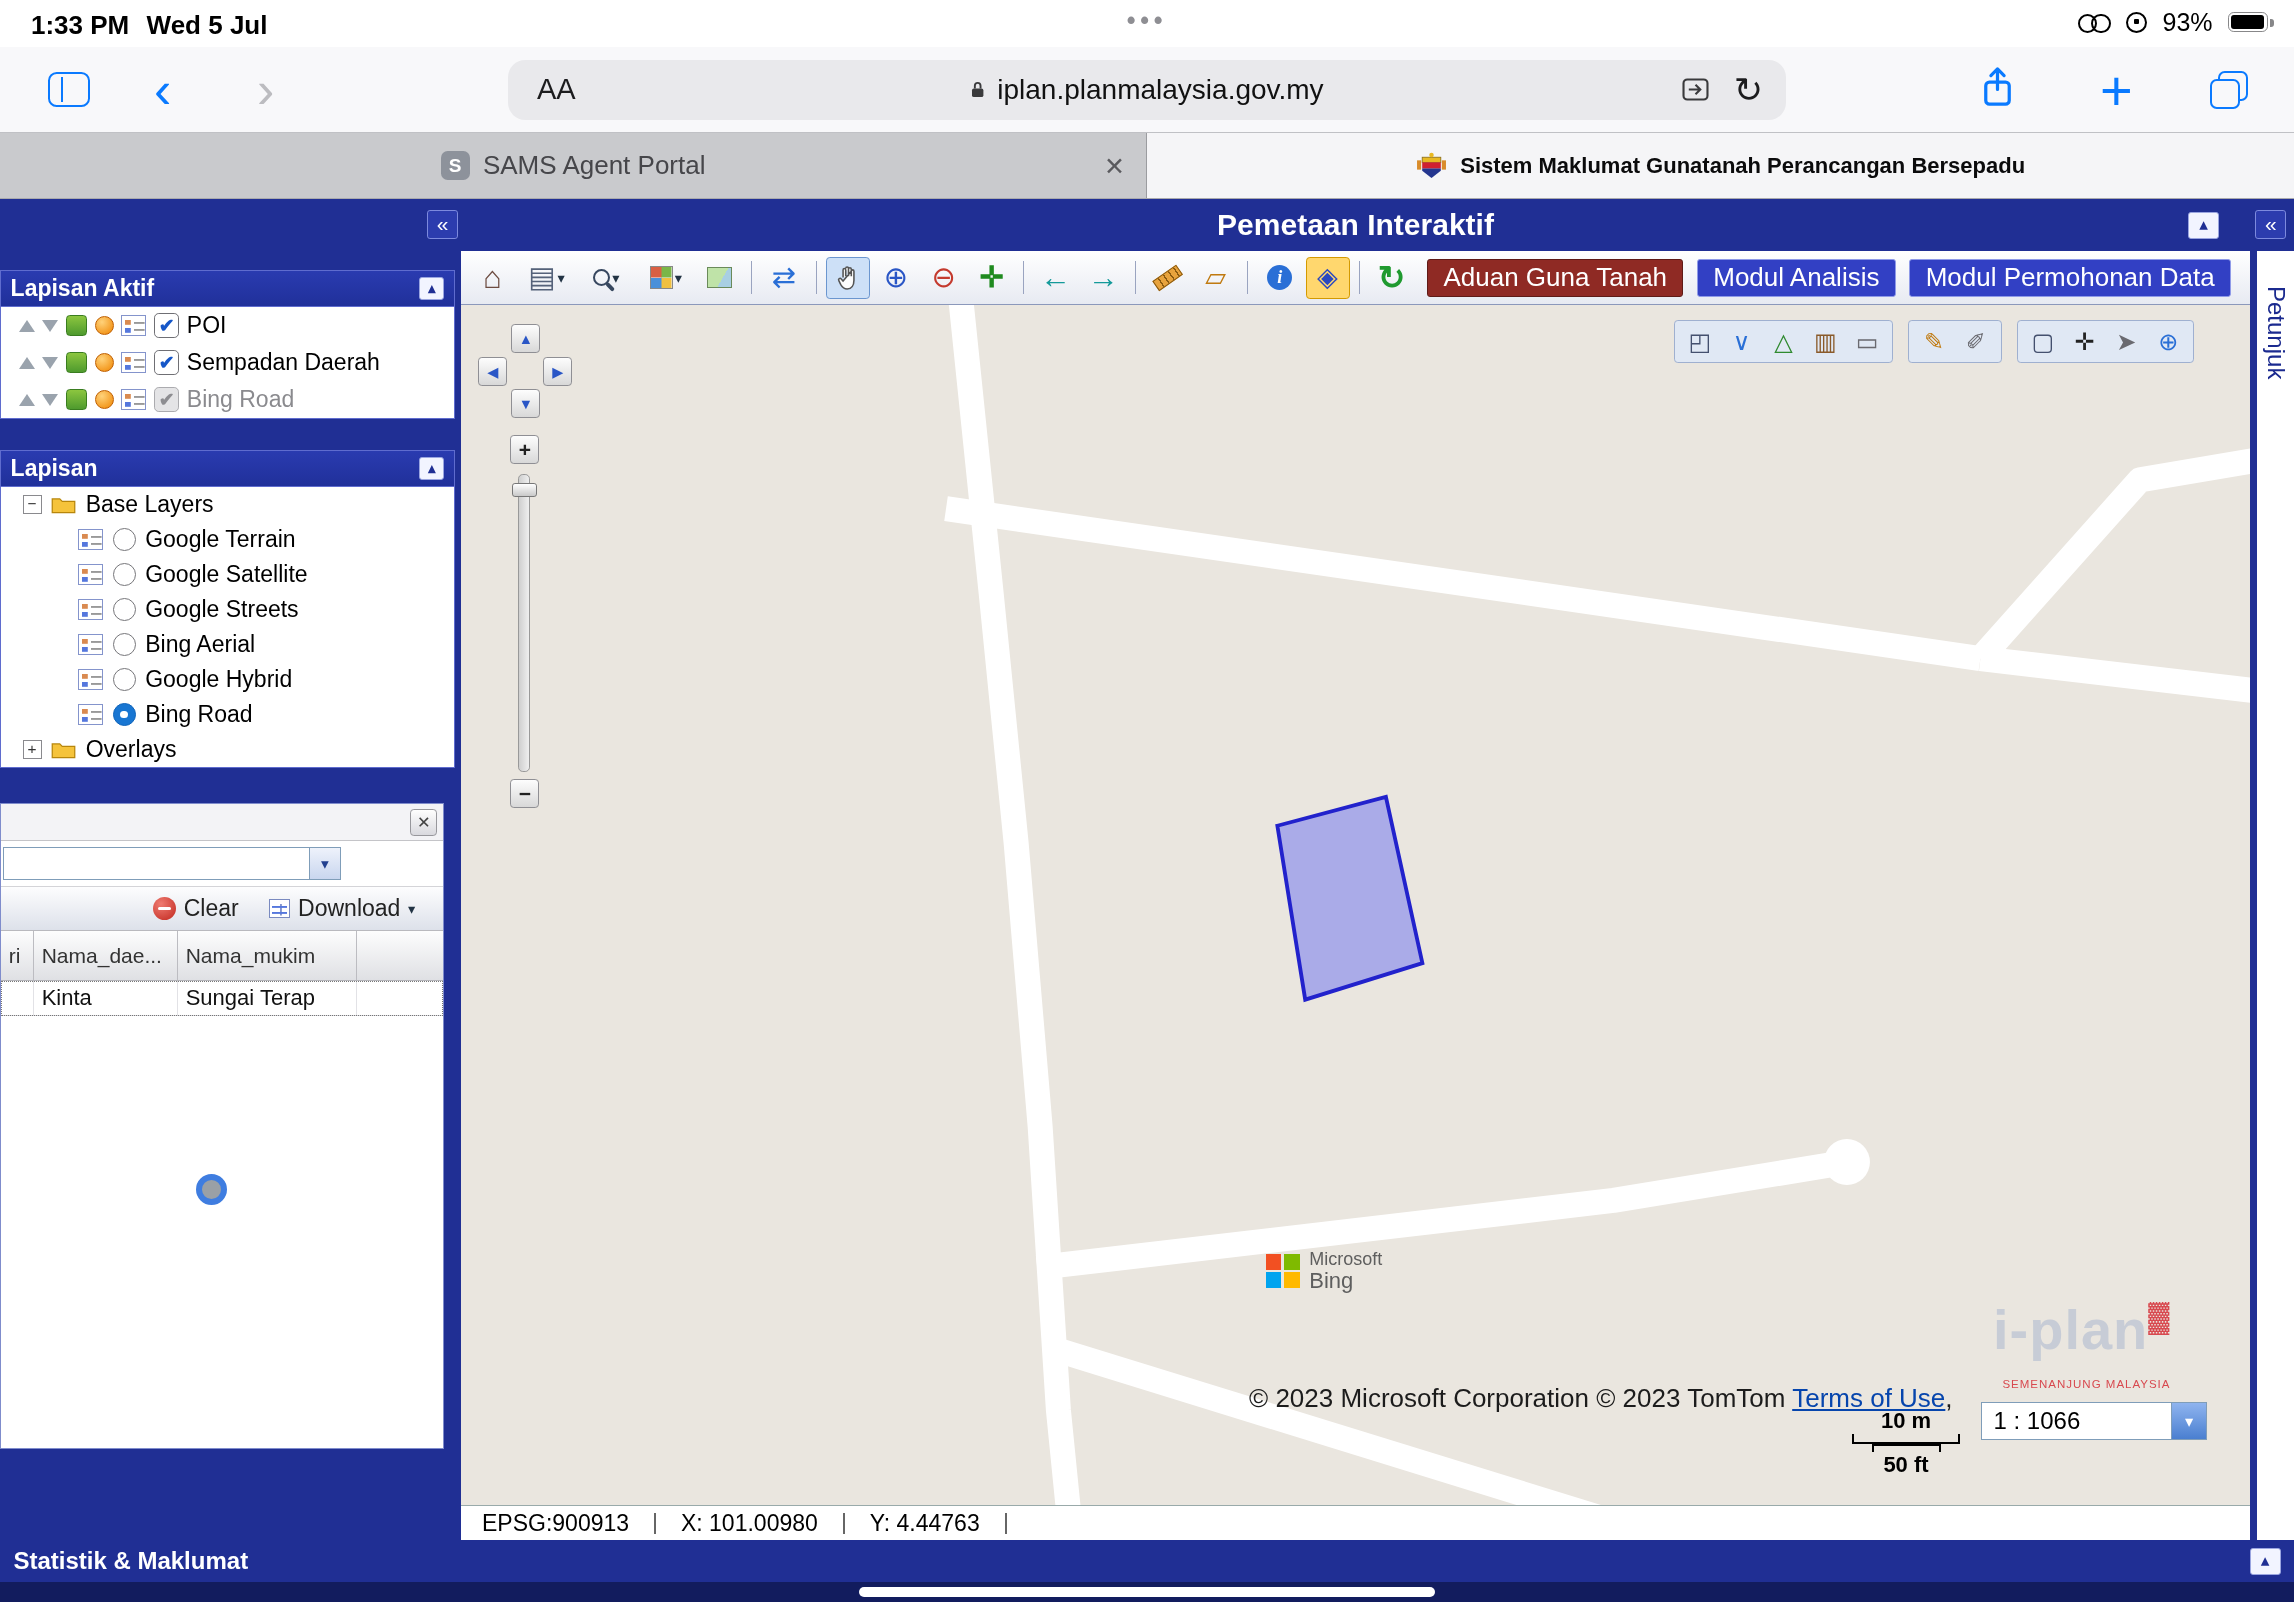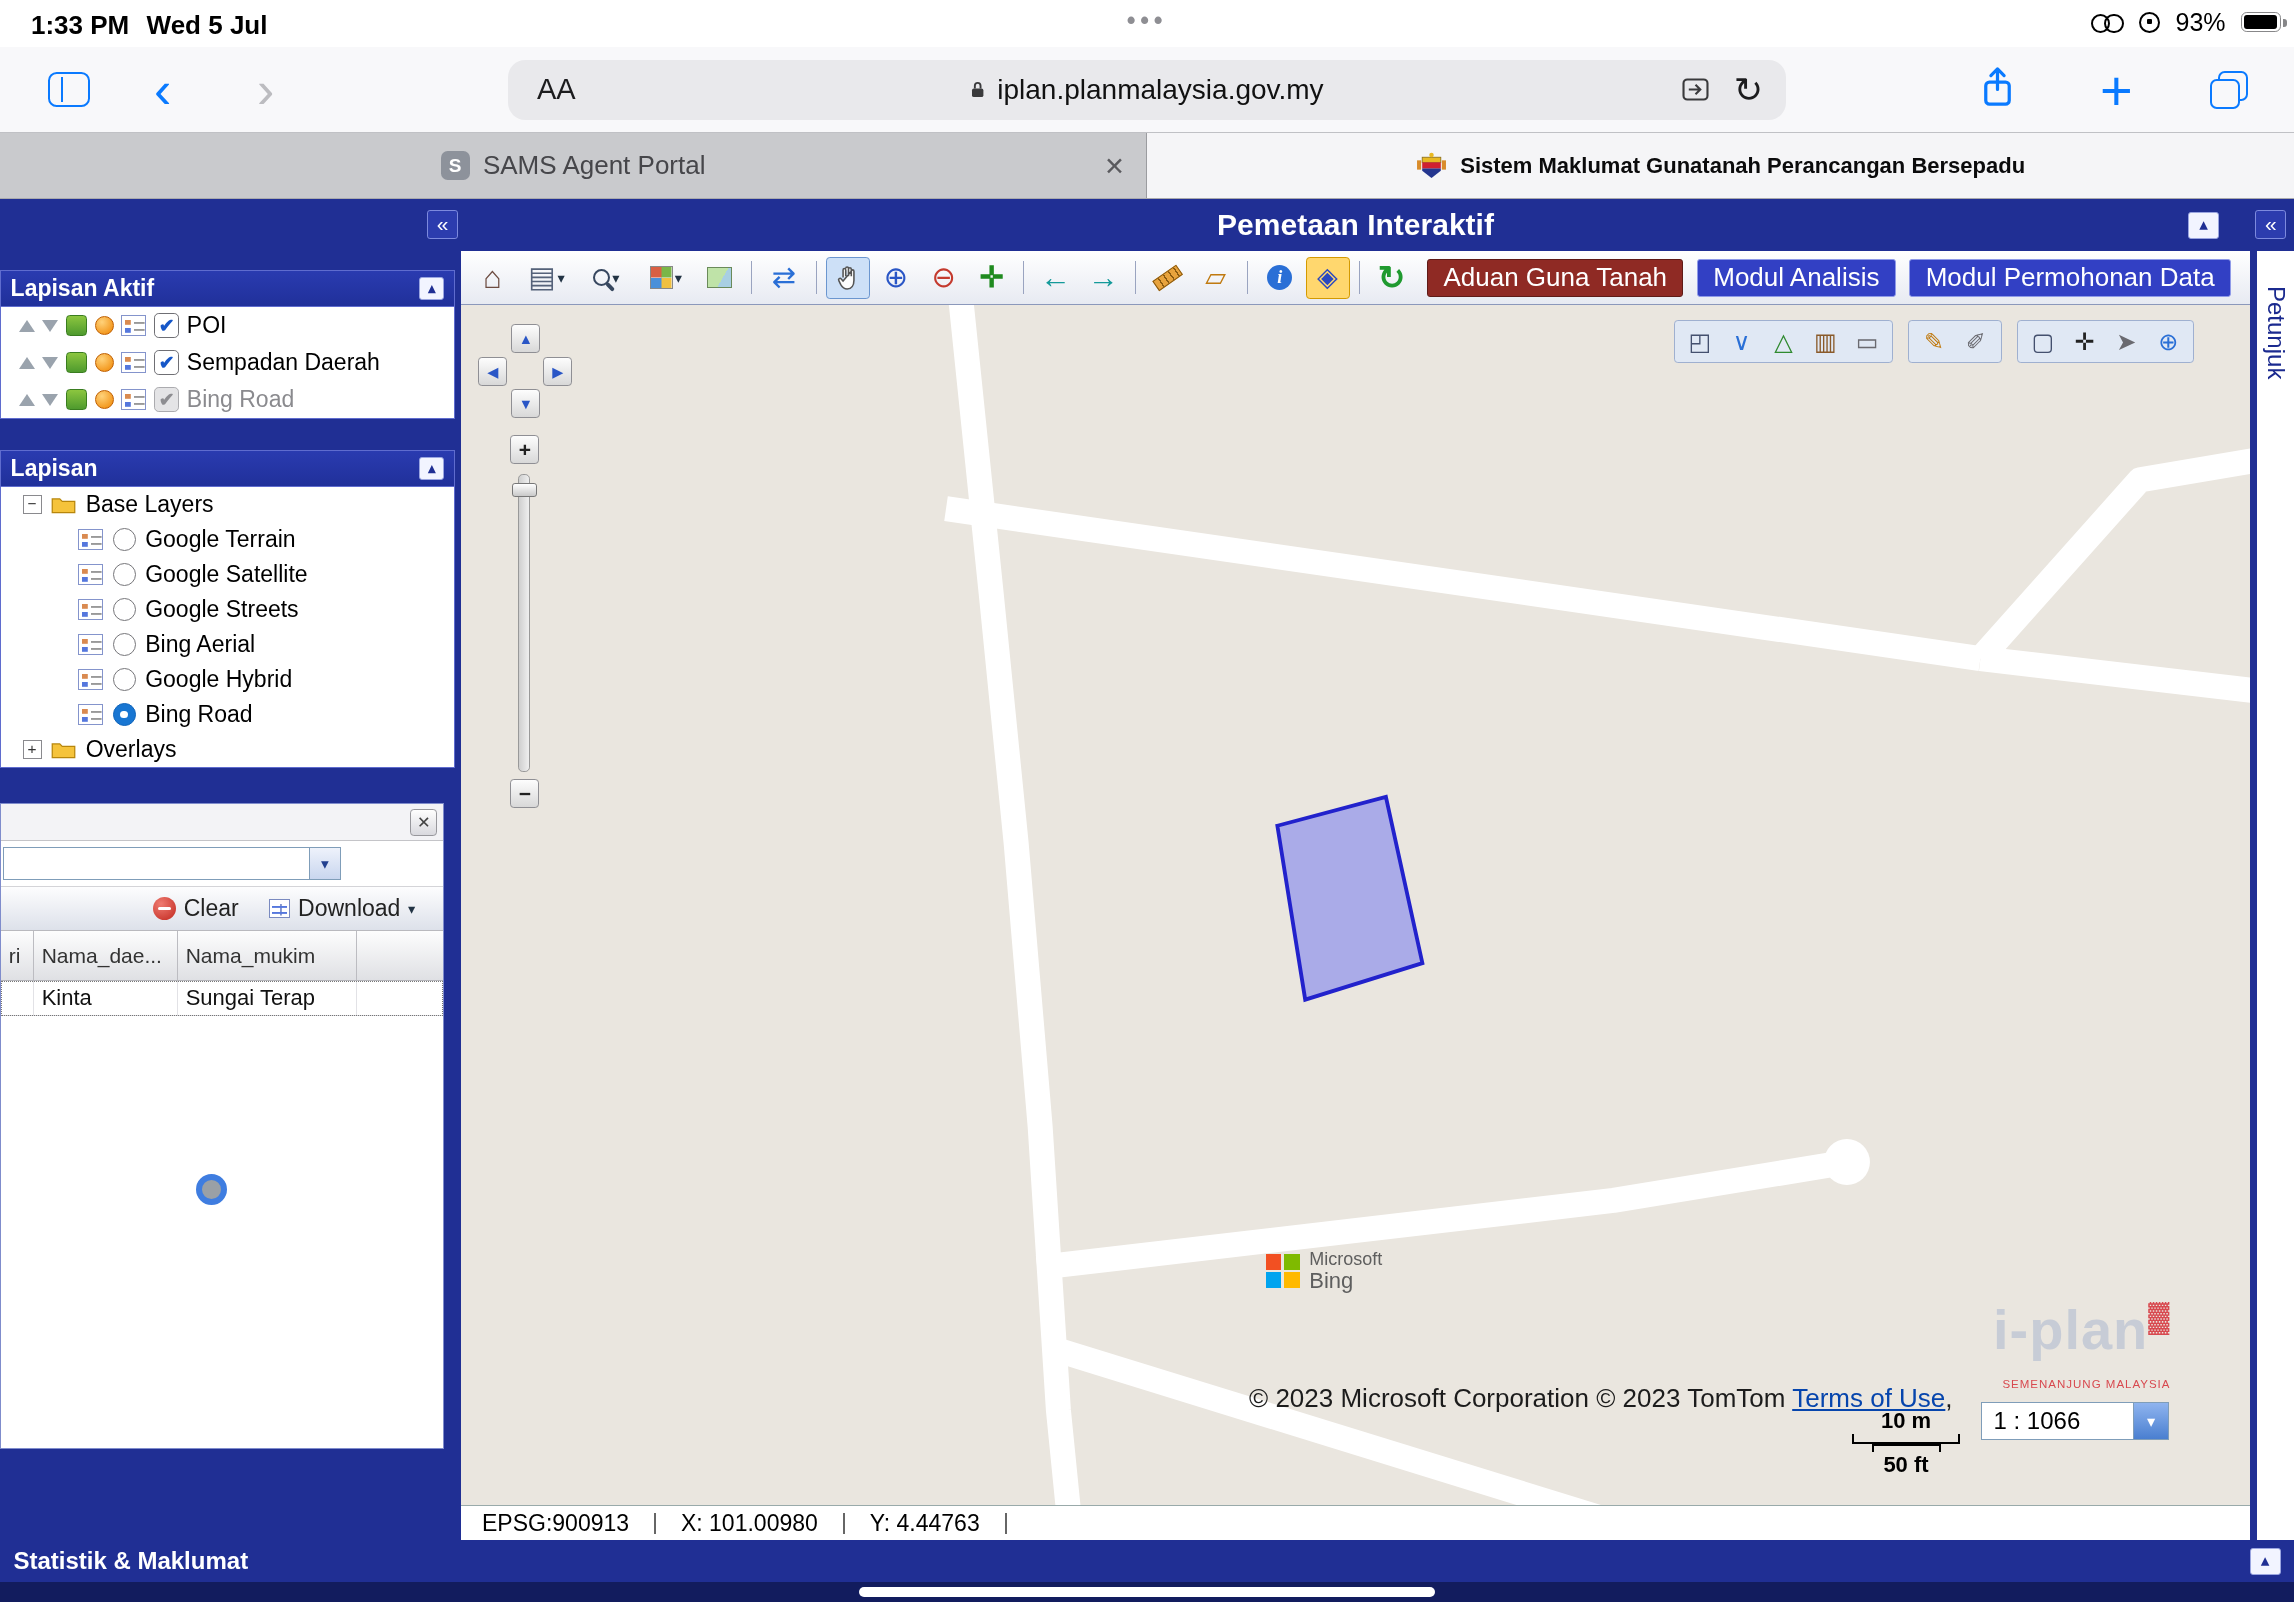--- a/index.html
+++ b/index.html
@@ -4,21 +4,21 @@
 <style>
   * { margin:0; padding:0; box-sizing:border-box; }
   body { font-family:"Liberation Sans", sans-serif; background:#fff; }
   .screen { position:relative; width:2294px; height:1602px; overflow:hidden; background:#fff; }
 
   
   .status-bar { position:relative; height:47px; background:#fff; }
   .sb-left { position:absolute; left:31px; top:9.6px; font-size:26px; font-weight:bold; color:#000; }
   .sb-left span { margin-right:17.3px; }
   .sb-dots { position:absolute; left:50%; transform:translateX(-50%); top:5.8px; color:#8e8e93; font-size:25px; letter-spacing:4.8px; font-weight:bold; }
-  .sb-right { position:absolute; right:13px; top:7.7px; display:flex; align-items:center; gap:15.4px; }
+  .sb-right { position:absolute; right:26px; top:7.7px; display:flex; align-items:center; gap:15.4px; }
   .ic-rings { position:relative; width:33px; height:21px; }
   .ic-rings::before, .ic-rings::after { content:""; position:absolute; top:1.9px; width:15.4px; height:15.4px; border:2.4px solid #000; border-radius:50%; }
   .ic-rings::before { left:0; } .ic-rings::after { right:0; }
   .ic-orient { width:21px; height:21px; border:2.4px solid #000; border-radius:50%; position:relative; }
   .ic-orient::after { content:""; position:absolute; left:5.8px; top:5.8px; width:4.8px; height:4.8px; background:#000; border-radius:1px; }
   .sb-batt-pct { font-size:25px; color:#000; }
   .batt { position:relative; width:40px; height:20px; border:1.9px solid #878789; border-radius:5.8px; }
   .batt .fill { position:absolute; left:1.9px; top:1.9px; bottom:1.9px; width:86%; background:#000; border-radius:2.9px; }
   .batt::after { content:""; position:absolute; right:-6.7px; top:5.8px; width:3.8px; height:7.7px; background:#878789; border-radius:0 2.9px 2.9px 0; }
 
@@ -181,21 +181,21 @@
   .watermark { position:absolute; left:1532px; top:997px; text-align:right; }
   .wm-title { font-size:56px; font-weight:bold; color:#c7ccd6; letter-spacing:1px; line-height:1; }
   .wm-title .wm-accent { color:#d8494f; font-size:29px; vertical-align:top; }
   .wm-sub { font-size:11.5px; color:#d8494f; letter-spacing:1px; margin-top:20px; }
 
   
   .scalebar { position:absolute; left:1391px; top:1103px; width:108px; text-align:center; color:#000; }
   .sc-label { font-size:22px; font-weight:bold; }
   .sc-bar-m { height:9.6px; border-left:2.9px solid #000; border-right:2.9px solid #000; border-bottom:2.9px solid #000; }
   .sc-bar-ft { width:69px; height:8.6px; margin:0 auto; border-left:2.9px solid #000; border-right:2.9px solid #000; border-top:2.9px solid #000; }
-  .scale-select { position:absolute; left:1520px; top:1097px; width:188px; height:38px; background:#fff; border:1px solid #7f9db9; display:flex; align-items:center; }
+  .scale-select { position:absolute; left:1520px; top:1097px; width:226px; height:38px; background:#fff; border:1px solid #7f9db9; display:flex; align-items:center; }
   .scale-val { flex:1; font-size:24px; padding-left:11.5px; color:#000; }
   .scale-arrow { width:35px; height:100%; background:linear-gradient(#8fb4ef,#4a7fd0); border-left:1px solid #7f9db9; color:#fff; font-size:16.3px; display:flex; align-items:center; justify-content:center; }
 
   
   .epsg-bar { height:35px; background:#fff; border-top:1px solid #9aa; display:flex; align-items:center; font-size:23px; color:#000; padding-left:21px; }
   .epsg-item { padding-right:25px; }
   .tick { width:1.9px; height:21px; background:#666; margin-right:25px; }
 
   
   .petunjuk { width:44px; background:#fff; border-left:7.7px solid #202f94; position:relative; }

